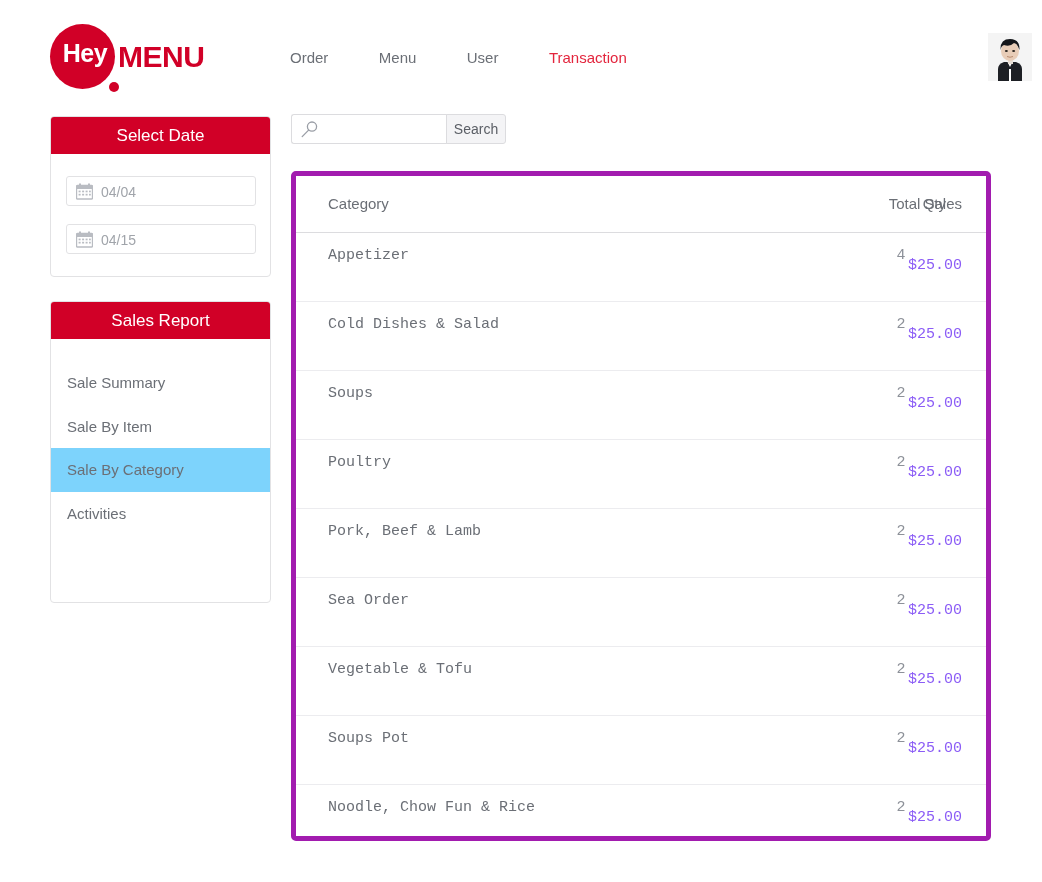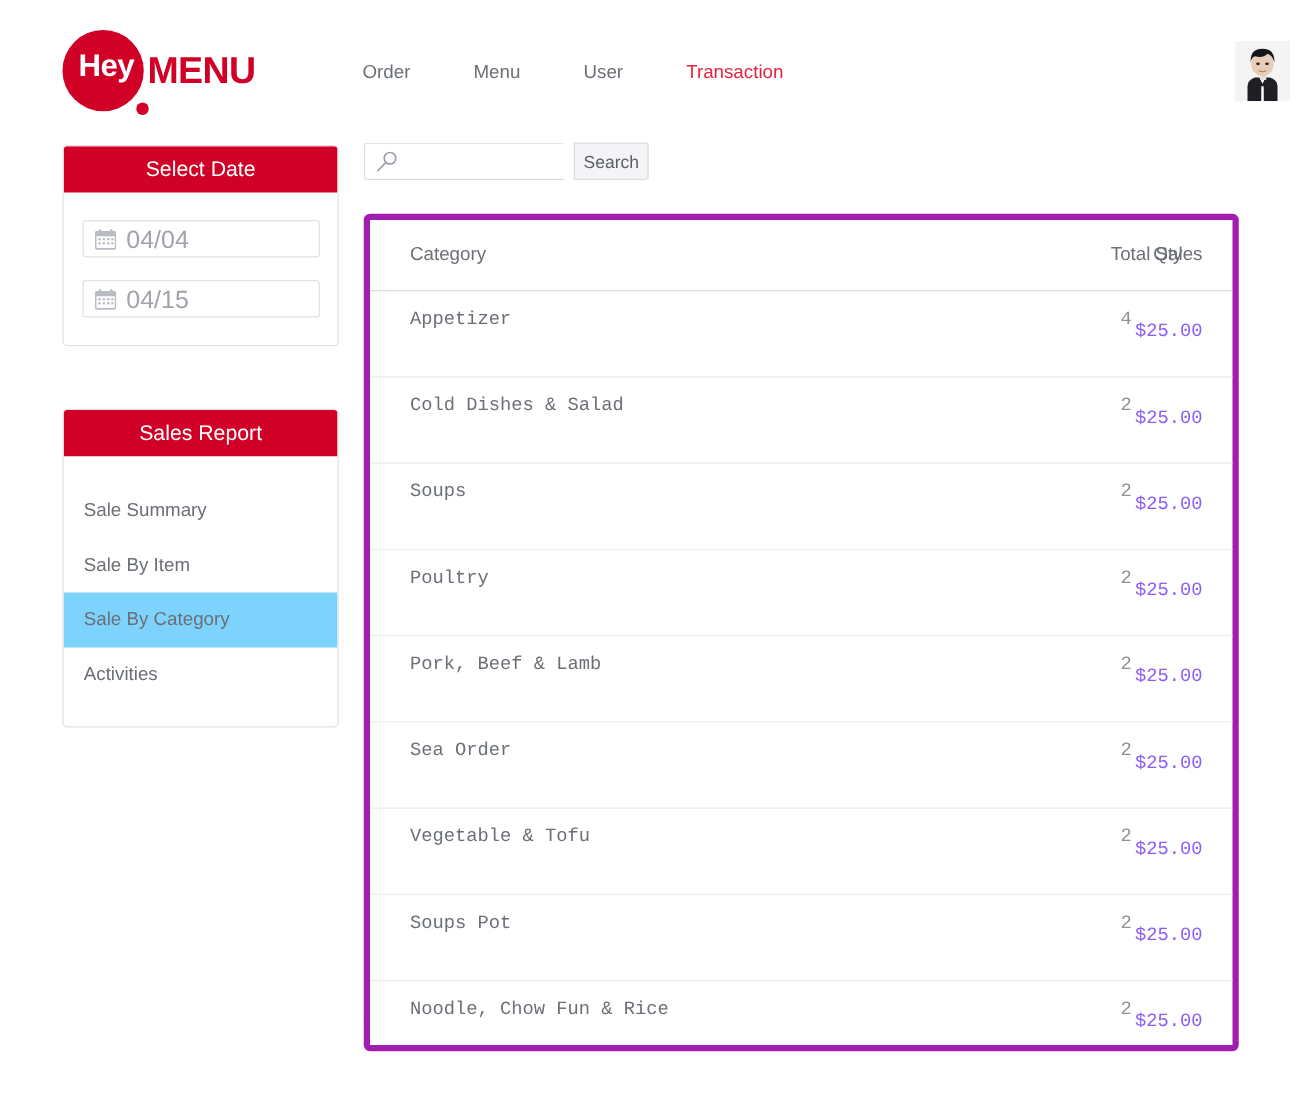--- a/index.html
+++ b/index.html
@@ -57,32 +57,32 @@
     position:absolute; left:50px; width:221px;
     background:#fff; border:1px solid #e2e2e4;
     border-radius:4px; overflow:hidden;
   }
   .panel-head {
     height:37px; background:#D10027; color:#fff;
     font-size:17px; text-align:center; line-height:37px;
     font-family:"Liberation Sans", sans-serif;
   }
   #panel-date { top:116px; height:161px; }
-  #panel-report { top:301px; height:255px;margin-top:26px; }
+  #panel-report { top:301px; height:302px; }
 
   .date-field {
     position:absolute; left:15px; width:190px; height:30px;
     border:1px solid #e2e2e4; border-radius:3px; background:#fff;
   }
   #date-from { top:59px; }
   #date-to   { top:107px; }
   .cal-icon { position:absolute; left:9px; top:6px; width:17px; height:17px; }
   .date-val {
     position:absolute; left:34px; top:0; height:30px; line-height:30px;
-    font-size:20px; color:#a0a4aa;
+    font-size:14px; color:#a0a4aa;
   }
 
   .report-item {
     position:absolute; left:0; width:219px; height:44px;
     line-height:44px; padding-left:16px;
     font-size:15px; color:#6b6f76; cursor:pointer;
   }
   .report-item.active { background:#7dd3fc; }
   #ri-0 { top:59px; }
   #ri-1 { top:103px; }
@@ -96,21 +96,21 @@
     border:1px solid #dcdcdf; border-right:none;
     border-radius:3px 0 0 3px; background:#fff;
   }
   #search-icon { position:absolute; left:8px; top:5px; width:19px; height:19px; }
   #search-input {
     position:absolute; left:31px; top:0; width:126px; height:28px;
     border:none; outline:none; background:transparent;
     font-size:14px; color:#6b6f76; font-family:"Liberation Sans", sans-serif;
   }
   #search-button {
-    position:absolute; left:168px; top:0; width:60px; height:30px;
+    position:absolute; left:155px; top:0; width:60px; height:30px;
     background:#f4f4f6; border:1px solid #dcdcdf;
     border-radius:0 3px 3px 0; font-size:14px; color:#5a5e65;
     cursor:pointer; font-family:"Liberation Sans", sans-serif;
   }
 
   
   #table-card {
     position:absolute; left:291px; top:171px; width:700px; height:670px;
     background:#fff; border:5px solid #a21caf;
     border-radius:5px; overflow:hidden;

